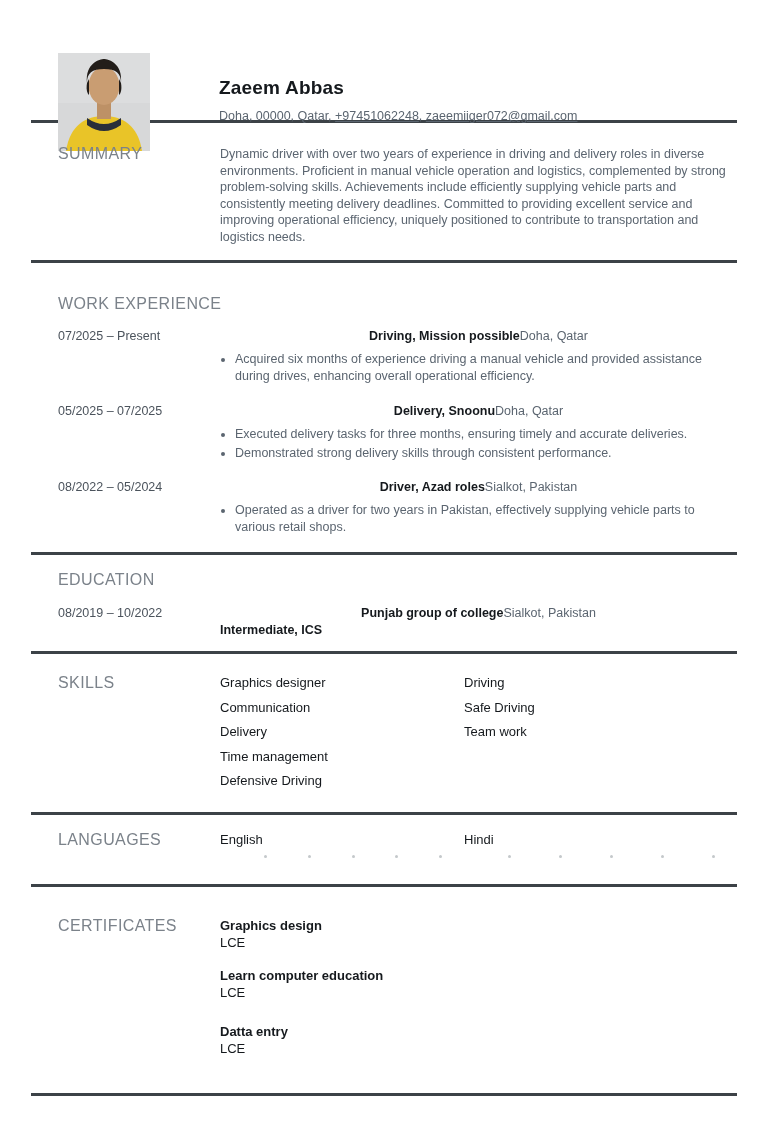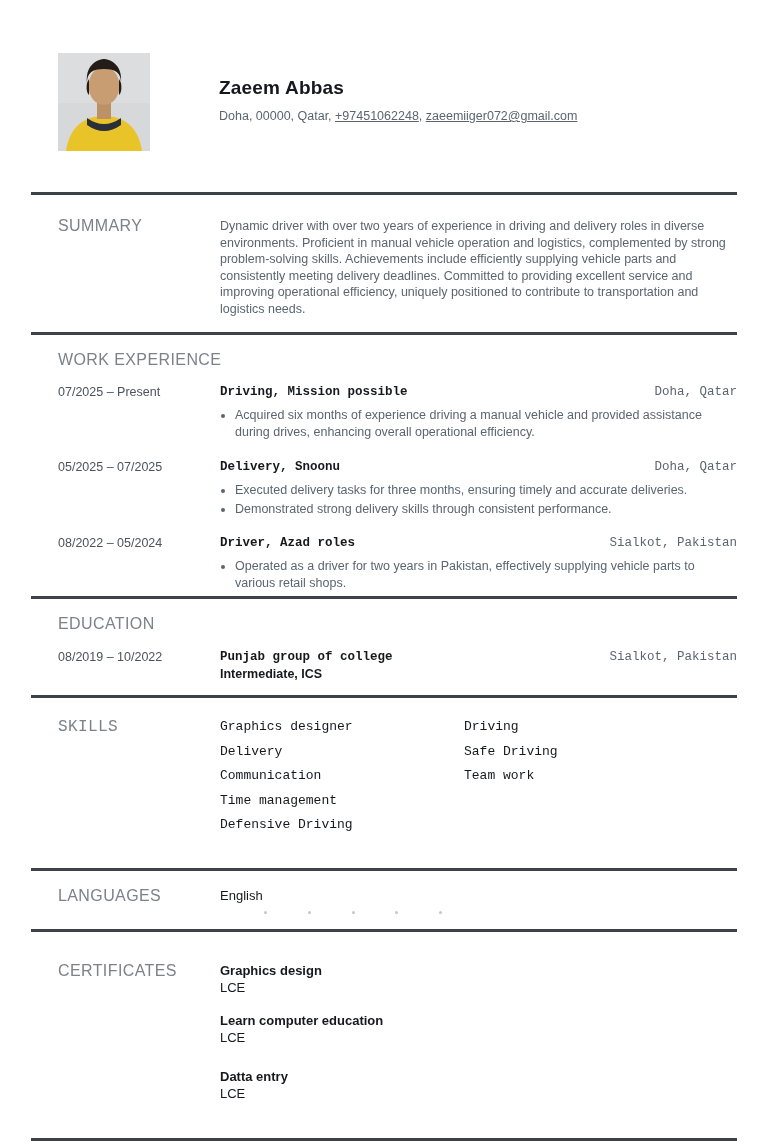--- a/index.html
+++ b/index.html
@@ -4,59 +4,59 @@
 <style>
   html,body{margin:0;padding:0;background:#ffffff;}
   .page{
     width:768px;height:1145px;background:#ffffff;position:relative;overflow:hidden;
     font-family:"Liberation Sans", sans-serif;color:#15191d;
   }
   .rule{height:3px;background:#3c4247;margin:0 31px;}
   .rule-bottom{margin-top:0;}
 
   
-  .header{box-sizing:border-box;height:192px;padding:53px 31px 0 58px;display:flex;}
+  .header{box-sizing:border-box;height:120px;padding:53px 31px 0 58px;display:flex;}
   .photo{width:92px;height:98px;flex:0 0 92px;overflow:hidden;}
   .header-text{margin-left:69px;padding-top:24px;}
   .name{font-size:19px;font-weight:bold;color:#15191d;letter-spacing:.2px;}
   .contact{margin-top:10px;font-size:12.5px;color:#5b6570;}
   .contact a{color:#5b6570;text-decoration:underline;}
 
   
   .section{margin:0 31px;padding-left:27px;box-sizing:border-box;}
   .grid{display:grid;grid-template-columns:162px 1fr;}
   .sec-label{font-size:16px;color:#7b828a;letter-spacing:.4px;white-space:nowrap;line-height:16px;}
 
   .body-text{font-size:12.5px;color:#5b6570;line-height:16.5px;}
 
   
   .sec-summary{padding-top:23px;padding-bottom:15px;}
 
   
-  .sec-work{padding-top:17px;padding-bottom:3px;}
+  .sec-work{padding-top:17px;padding-bottom:15px;margin-top:16px;}
   .entry{display:grid;grid-template-columns:162px 1fr;margin-top:16px;}
   .entry.gap-lg{margin-top:17px;}
   .dates{font-size:12.5px;color:#4b535c;line-height:16px;}
-  .entry-head{display:flex;justify-content:space-between;align-items:baseline;font-family:Liberation Mono, monospace;}
+  .entry-head{display:flex;justify-content:center;align-items:baseline;}
   .entry-title{font-size:12.5px;font-weight:bold;color:#15191d;line-height:16px;}
   .entry-loc{font-size:12.5px;color:#5b6570;line-height:16px;}
   .bullets{margin:7px 0 0;padding-left:15px;list-style:disc;}
   .bullets li{font-size:12.5px;color:#5b6570;line-height:16.5px;margin-bottom:2px;}
   .bullets li::marker{color:#5b6570;}
 
   .sec-education{padding-top:17px;padding-bottom:12px;}
   .edu-degree{font-size:12.5px;font-weight:bold;color:#15191d;line-height:17px;margin-top:1px;}
 
   
-  .sec-skills{padding-top:21px;padding-bottom:26px;font-family:Liberation Mono, monospace;}
+  .sec-skills{padding-top:21px;padding-bottom:14px;}
   .two-col{display:grid;grid-template-columns:244px 1fr;}
   .skill{font-size:13px;color:#15191d;line-height:16px;margin-bottom:8.5px;}
 
   
-  .sec-languages{padding-top:17px;}
+  .sec-languages{padding-top:17px;padding-bottom:11px;}
   .lang{margin-bottom:15px;}
   .lang-name{font-size:13px;color:#15191d;line-height:16px;}
   .lang-dots{display:flex;justify-content:space-between;padding:0 22px 0 44px;margin-top:7px;height:3px;}
   .lang-dots i{width:3px;height:3px;border-radius:50%;background:#c4c8cb;display:block;}
 
   
   .sec-certificates{padding-top:31px;padding-bottom:36px;}
   .cert{margin-bottom:17px;}
   .cert.gap-lg{margin-bottom:22px;}
   .cert:last-child{margin-bottom:0;margin-top:20px;}
@@ -157,22 +157,22 @@
     </div>
   </div>
 
   <div class="rule"></div>
 
   <div class="section sec-skills grid">
     <div class="sec-label">SKILLS</div>
     <div class="two-col">
       <div>
         <div class="skill">Graphics designer</div>
+        <div class="skill">Communication</div>
         <div class="skill">Delivery</div>
-        <div class="skill">Communication</div>
         <div class="skill">Time management</div>
         <div class="skill">Defensive Driving</div>
       </div>
       <div>
         <div class="skill">Driving</div>
         <div class="skill">Safe Driving</div>
         <div class="skill">Team work</div>
       </div>
     </div>
   </div>
@@ -185,20 +185,30 @@
       <div class="lang">
         <div class="lang-name">English</div>
         <div class="lang-dots">
             <i></i>
             <i></i>
             <i></i>
             <i></i>
             <i></i>
           </div>
       </div>
+      <div class="lang">
+        <div class="lang-name">Hindi</div>
+        <div class="lang-dots">
+            <i></i>
+            <i></i>
+            <i></i>
+            <i></i>
+            <i></i>
+          </div>
+      </div>
       <div></div>
     </div>
   </div>
 
   <div class="rule"></div>
 
   <div class="section sec-certificates grid">
     <div class="sec-label">CERTIFICATES</div>
     <div>
       <div class="cert">

